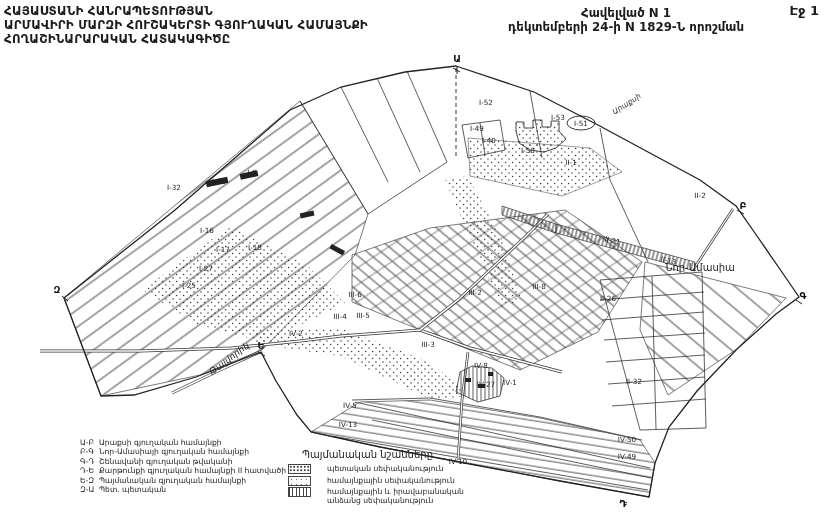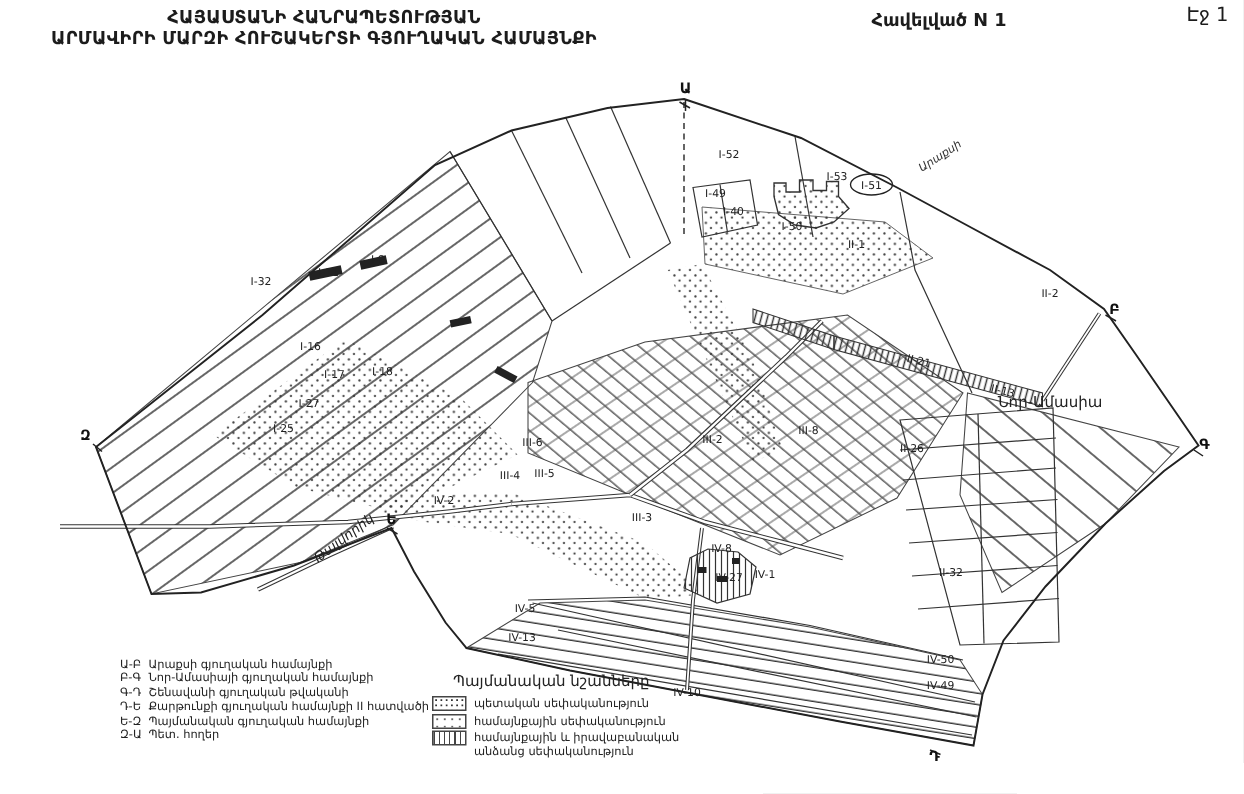--- a/index.html
+++ b/index.html
@@ -1,55 +1,57 @@
 <!DOCTYPE html>
 <html><head>
 <meta charset="utf-8">
 <style>
   html,body{margin:0;padding:0;background:#e8e8e8;}
   .page{position:relative;width:829px;height:529px;background:#fff;overflow:hidden;
         font-family:"DejaVu Sans",sans-serif;color:#1c1c1c;}
   
-  .title-left{position:absolute;left:4px;top:4px;width:424px;text-align:center;
+  .title-left{position:absolute;left:4px;top:4px;width:424px;
               font-weight:bold;font-size:11.8px;line-height:14px;letter-spacing:.2px;}
   .title-right{position:absolute;left:451px;top:6px;width:350px;text-align:center;
                font-weight:bold;font-size:11.8px;line-height:14px;}
-  .page-num{position:absolute;right:10px;top:3px;font-weight:normal;font-size:13px;}
+  .page-num{position:absolute;right:10px;top:3px;font-weight:bold;font-size:13px;}
   
   svg.map{position:absolute;left:0;top:0;}
   text.pl{font-family:"DejaVu Sans",sans-serif;font-size:7.2px;fill:#222;text-anchor:middle;}
   text.place{font-family:"DejaVu Sans",sans-serif;font-size:10px;fill:#222;text-anchor:middle;}
   text.place-it{font-family:"DejaVu Sans",sans-serif;font-size:9px;font-style:italic;fill:#222;text-anchor:middle;}
   text.place-sm{font-family:"DejaVu Sans",sans-serif;font-size:7.5px;font-style:italic;fill:#333;text-anchor:middle;}
   text.corner{font-family:"DejaVu Sans",sans-serif;font-size:9.5px;font-weight:bold;fill:#111;text-anchor:middle;}
   
   .legend-borders{position:absolute;left:80px;top:438px;width:250px;font-size:7.6px;line-height:9.4px;color:#222;}
   .lb-title{margin:0 0 4px 34px;font-size:8.6px;}
   .bl-row{white-space:nowrap;}
   .bl-code{display:inline-block;min-width:19px;}
   .legend-symbols{position:absolute;left:288px;top:450px;width:210px;font-size:7.6px;line-height:9px;color:#222;}
   .ls-title{margin:0 0 5px 14px;font-size:10px;}
-  .sym-row{display:flex;align-items:flex-start;gap:5px;margin-bottom:1.5px;}
+  .sym-row{display:flex;align-items:flex-start;gap:16px;margin-bottom:1.5px;}
   .swatch{width:21px;height:8px;border:1px solid #444;flex:none;background:#fff;}
   .swatch.dots{background-image:radial-gradient(#333 .7px, transparent .8px);background-size:3.5px 3.5px;}
   .swatch.sparse{background-image:radial-gradient(#666 .5px, transparent .6px);background-size:5px 5px;}
   .swatch.vlines{background-image:repeating-linear-gradient(90deg,#444 0 .8px,transparent .8px 3.5px);}
   .sym-label{max-width:160px;}
 </style>
 </head>
 <body>
 
 <div class="page">
 
   <div class="title-left">
     <div>ՀԱՅԱՍՏԱՆԻ ՀԱՆՐԱՊԵՏՈՒԹՅԱՆ</div>
     <div>ԱՐՄԱՎԻՐԻ ՄԱՐԶԻ ՀՈՒՇԱԿԵՐՏԻ ԳՅՈՒՂԱԿԱՆ ՀԱՄԱՅՆՔԻ</div>
+    <div>ՀՈՂԱՇԻՆԱՐԱՐԱԿԱՆ ՀԱՏԱԿԱԳԻԾԸ</div>
   </div>
   <div class="title-right">
     <div>Հավելված N 1</div>
+    <div>դեկտեմբերի 24-ի N 1829-Ն որոշման</div>
   </div>
   <div class="page-num">Էջ 1</div>
 
   <svg id="mapsvg" class="map" width="829" height="529" viewBox="0 0 829 529">
     <defs>
       <pattern id="pdots" patternUnits="userSpaceOnUse" width="7" height="7">
         <circle cx="1.6" cy="1.6" r="0.75" fill="#3a3a3a"></circle>
         <circle cx="5" cy="5" r="0.75" fill="#3a3a3a"></circle>
       </pattern>
       <pattern id="pstripL" patternUnits="userSpaceOnUse" width="60" height="14" patternTransform="rotate(-36)">
@@ -218,21 +220,21 @@
       </g>
   </svg>
 
   <div class="legend-borders">
     <div id="border-items">
         <div class="bl-row"><span class="bl-code">Ա-Բ</span><span>Արաքսի գյուղական համայնքի</span></div>
         <div class="bl-row"><span class="bl-code">Բ-Գ</span><span>Նոր-Ամասիայի գյուղական համայնքի</span></div>
         <div class="bl-row"><span class="bl-code">Գ-Դ</span><span>Շենավանի գյուղական թվականի</span></div>
         <div class="bl-row"><span class="bl-code">Դ-Ե</span><span>Քարթունքի գյուղական համայնքի II հատվածի</span></div>
         <div class="bl-row"><span class="bl-code">Ե-Զ</span><span>Պայմանական գյուղական համայնքի</span></div>
-        <div class="bl-row"><span class="bl-code">Զ-Ա</span><span>Պետ. հողեր</span></div>
+        <div class="bl-row"><span class="bl-code">Զ-Ա</span><span>Պետ. պետական</span></div>
       </div>
   </div>
 
   <div class="legend-symbols">
     <div class="ls-title">Պայմանական նշանները</div>
     <div id="symbol-items">
         <div class="sym-row">
           <span class="swatch dots"></span>
           <span class="sym-label">պետական սեփականություն</span>
         </div>

